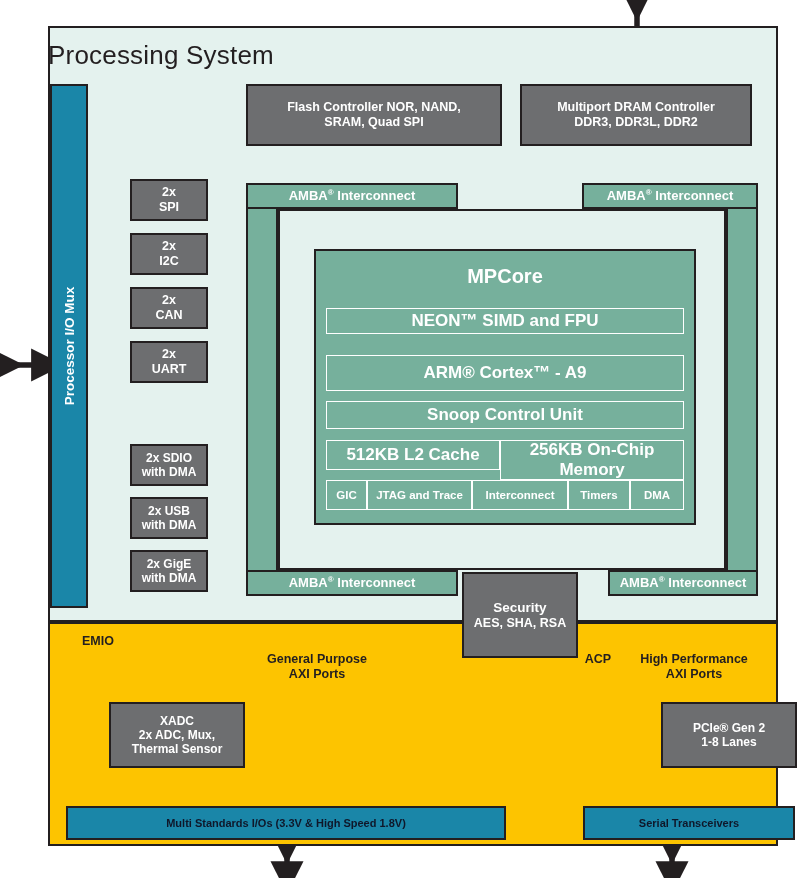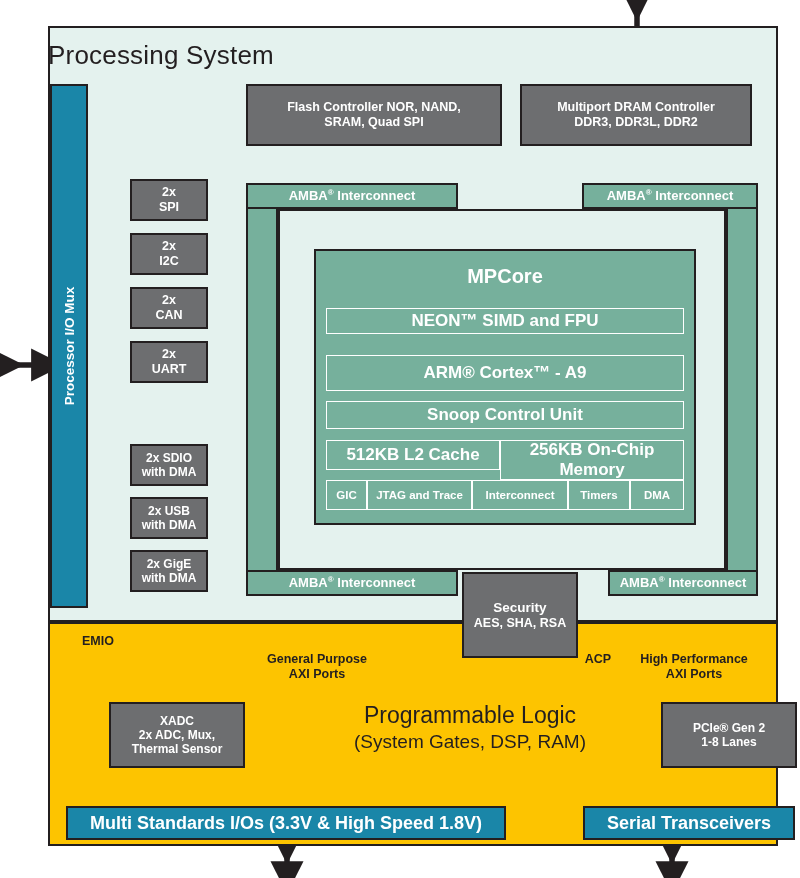--- a/index.html
+++ b/index.html
@@ -50,23 +50,23 @@
   .mpcore{left:314px;top:249px;width:382px;height:276px;background:#76b09c;
     border:2px solid #231f20;}
   .mpcore-title{left:314px;top:262px;width:382px;height:28px;
     color:#fff;font-weight:bold;font-size:20px;text-align:center;line-height:28px;}
   .mp-row{background:#76b09c;border:1.5px solid #ffffff;color:#fff;
     font-weight:bold;text-align:center;display:flex;align-items:center;
     justify-content:center;font-size:17px;}
   .mp-row.tiny{font-size:11.5px;}
 
   
-  .iobar{background:#1a86a8;border:2px solid #231f20;color:#ffffff;
+  .iobar{background:#1a86a8;border:2px solid #231f20;color:#0f172a;
     display:flex;align-items:center;justify-content:center;text-align:center;
-    font-weight:bold;font-size:18px;}
+    font-weight:bold;font-size:11px;}
 
   .plabel{color:#231f20;font-weight:bold;font-size:12.5px;line-height:15px;
     text-align:center;}
   .plabel.left{text-align:left;}
 
   svg.arrows{position:absolute;left:0;top:0;width:800px;height:878px;
     pointer-events:none;}
   sup{font-size:.62em;vertical-align:super;line-height:0;}
 </style>
 </head>
@@ -274,24 +274,20 @@
 
   <div class="abs pl-region"></div>
 
   <div class="abs gray" style="left:462px;top:572px;width:116px;height:86px;">
     <div>
       <span style="font-size:13.5px;">Security</span><br>
       <span>AES, SHA, RSA</span>
     </div>
   </div>
 
-  <div class="abs pl-title">
-    <span class="l1">Programmable Logic</span>
-    <span class="l2">(System Gates, DSP, RAM)</span>
-  </div>
 
   <div class="abs plabel left" style="left:82px;top:634px;width:80px;">
     <span>EMIO</span>
   </div>
   <div class="abs plabel" style="left:245px;top:652px;width:144px;">
     <span>General Purpose</span><br>
     <span>AXI Ports</span>
   </div>
   <div class="abs plabel" style="left:576px;top:652px;width:44px;">
     <span>ACP</span>

